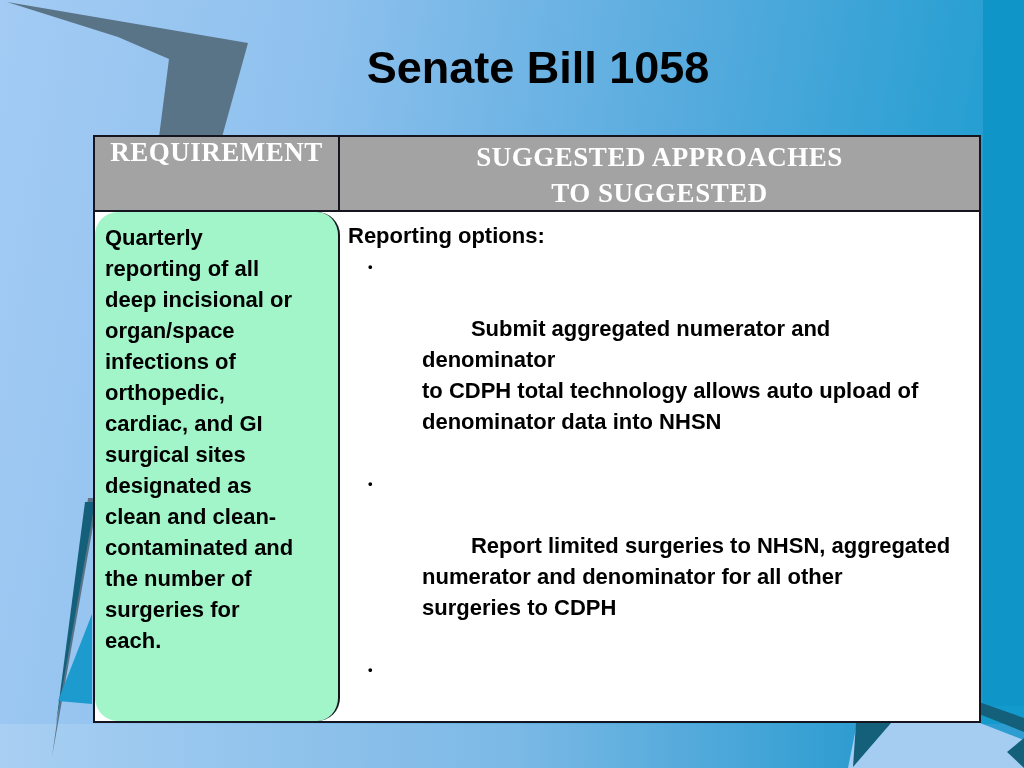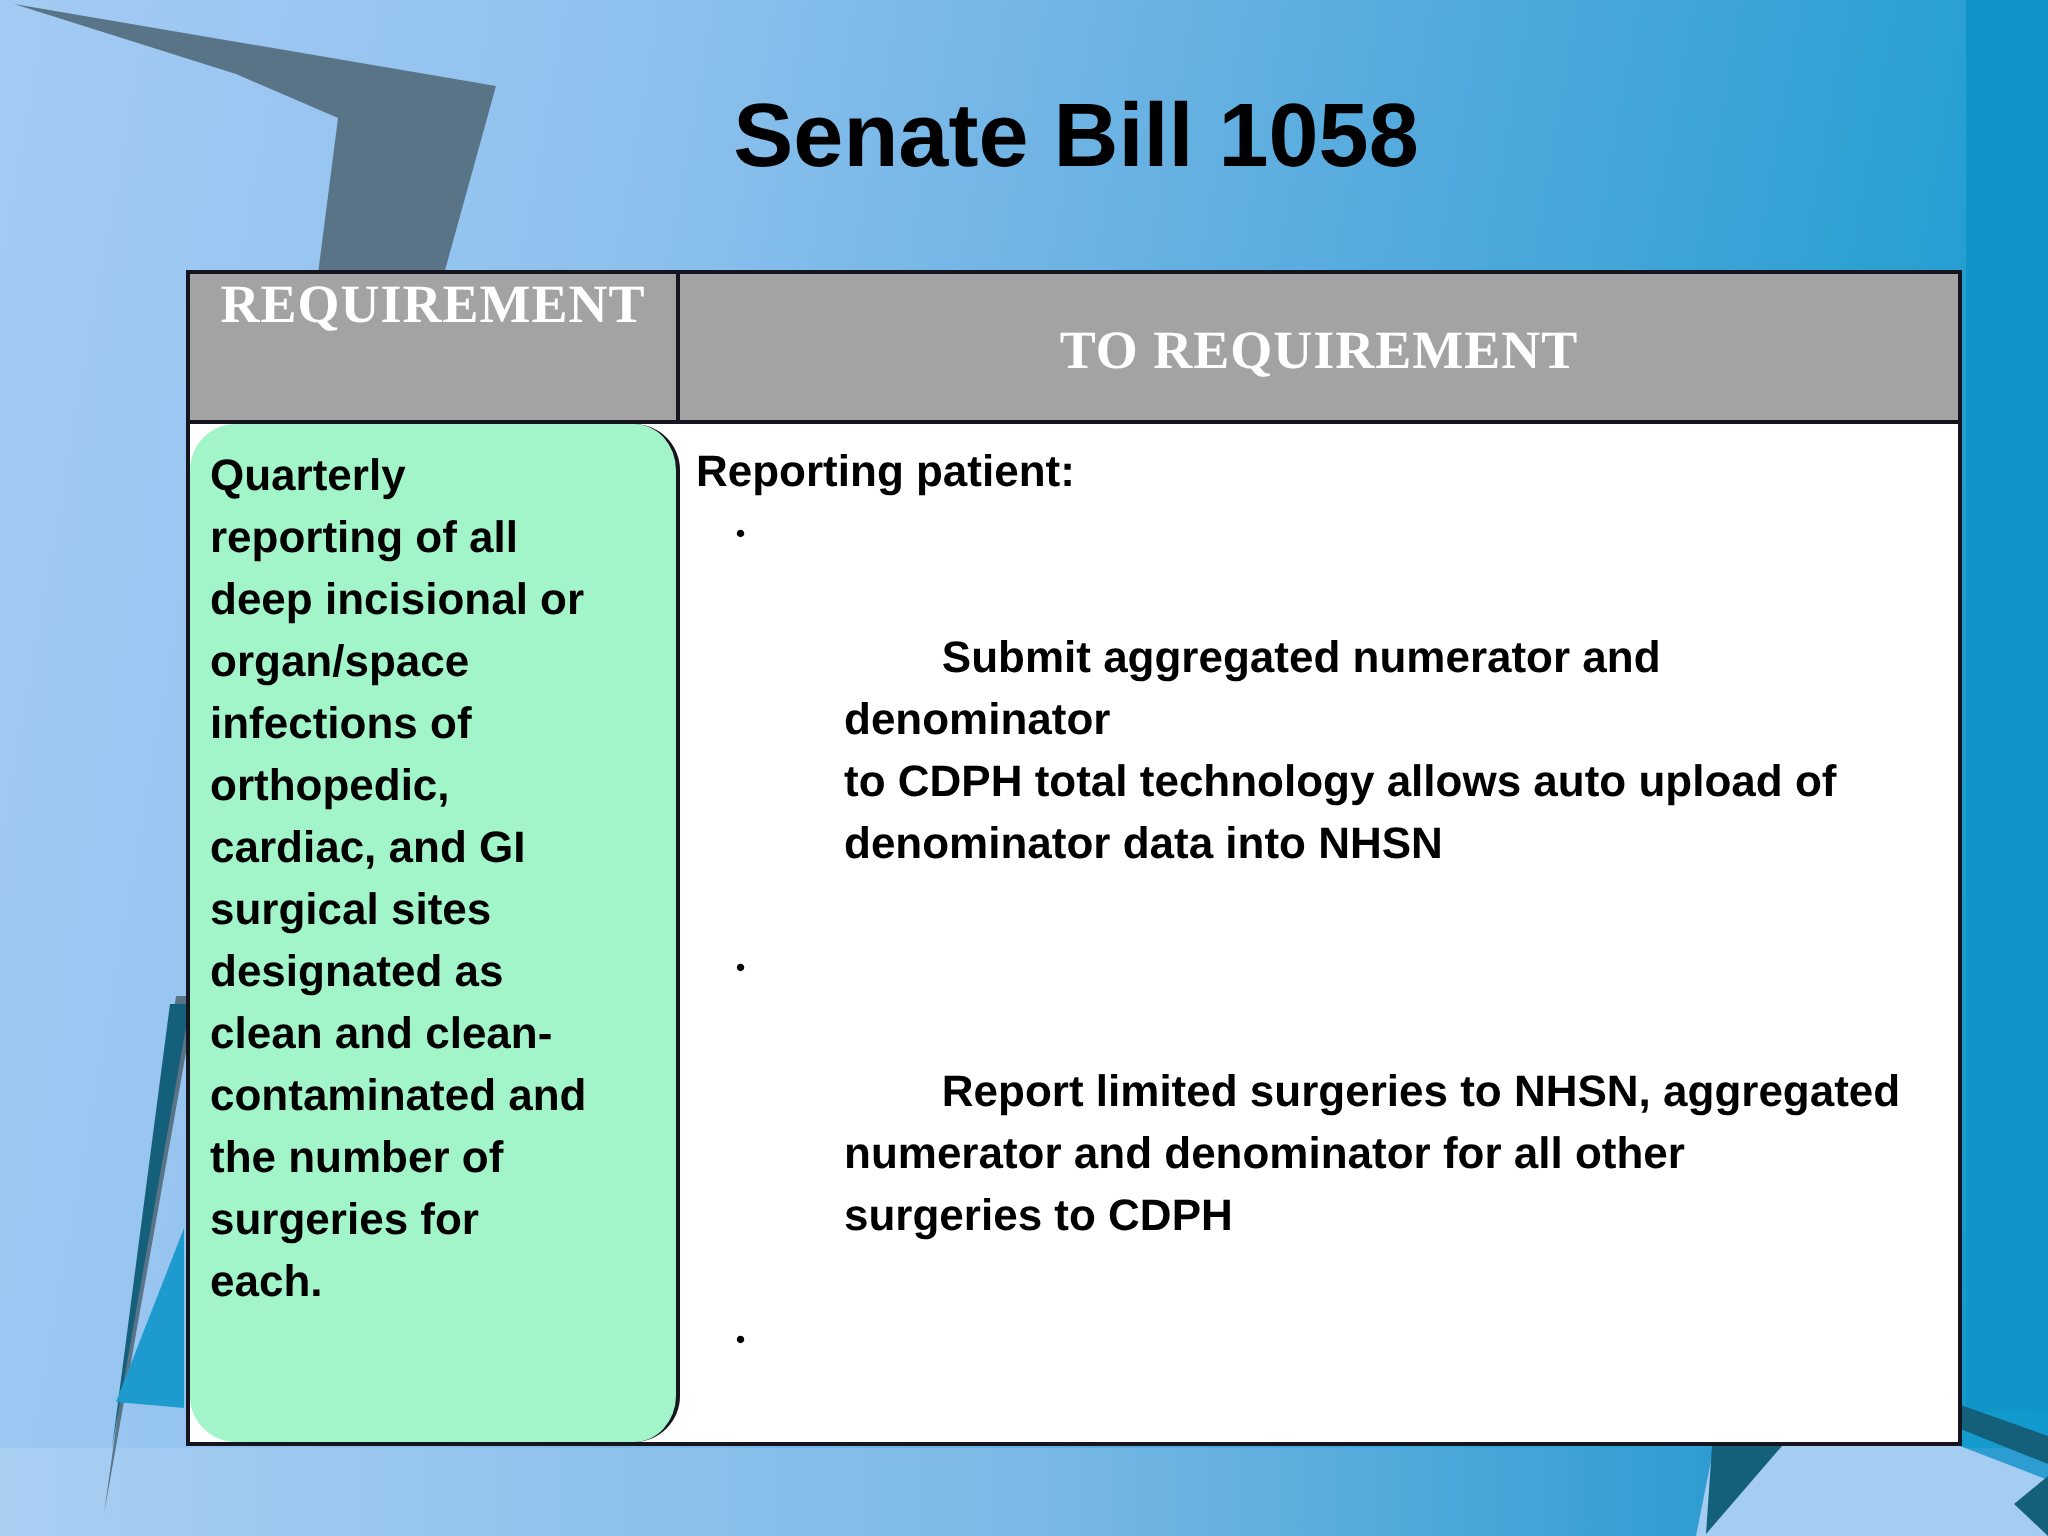--- a/index.html
+++ b/index.html
@@ -97,42 +97,43 @@
 
   <div class="title">Senate Bill 1058</div>
 
   <div class="table">
 
     <div class="cell hcell left">
       <span>REQUIREMENT</span>
     </div>
 
     <div class="cell hcell right">
-      <span>TO REQUIREMENT</span>
+      <span>SUGGESTED APPROACHES</span>
+      <span>TO SUGGESTED</span>
     </div>
 
     <div class="cell bcell left">
       <div class="btext">Quarterly
 reporting of all
 deep incisional or
 organ/space
 infections of
 orthopedic,
 cardiac, and GI
 surgical sites
 designated as
 clean and clean-
 contaminated and
 the number of
 surgeries for
 each.</div>
     </div>
 
     <div class="cell bcell right">
-      <div class="btext">Reporting patient:</div>
+      <div class="btext">Reporting options:</div>
 
       <div class="btext bullet-item">
         <span class="bullet-dot">•</span>
         <span>Submit aggregated numerator and denominator
 to CDPH total technology allows auto upload of
 denominator data into NHSN</span>
       </div>
 
       <div class="btext bullet-item">
         <span class="bullet-dot">•</span>

